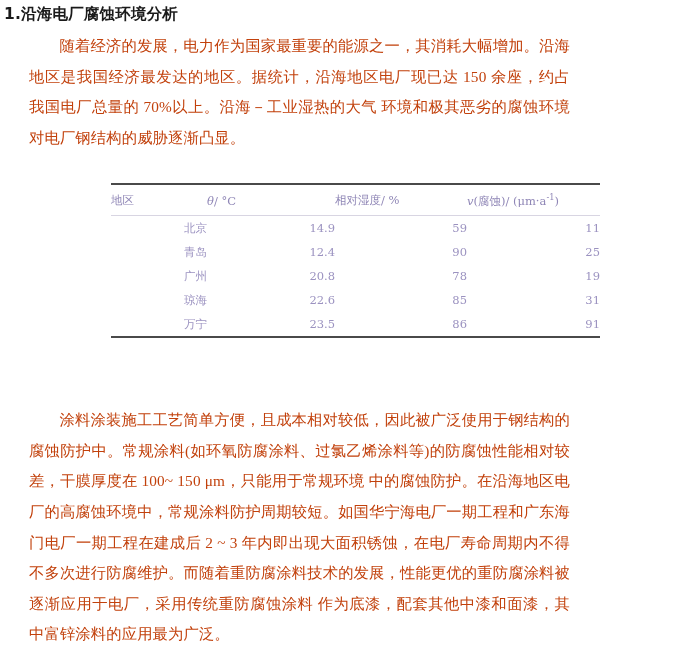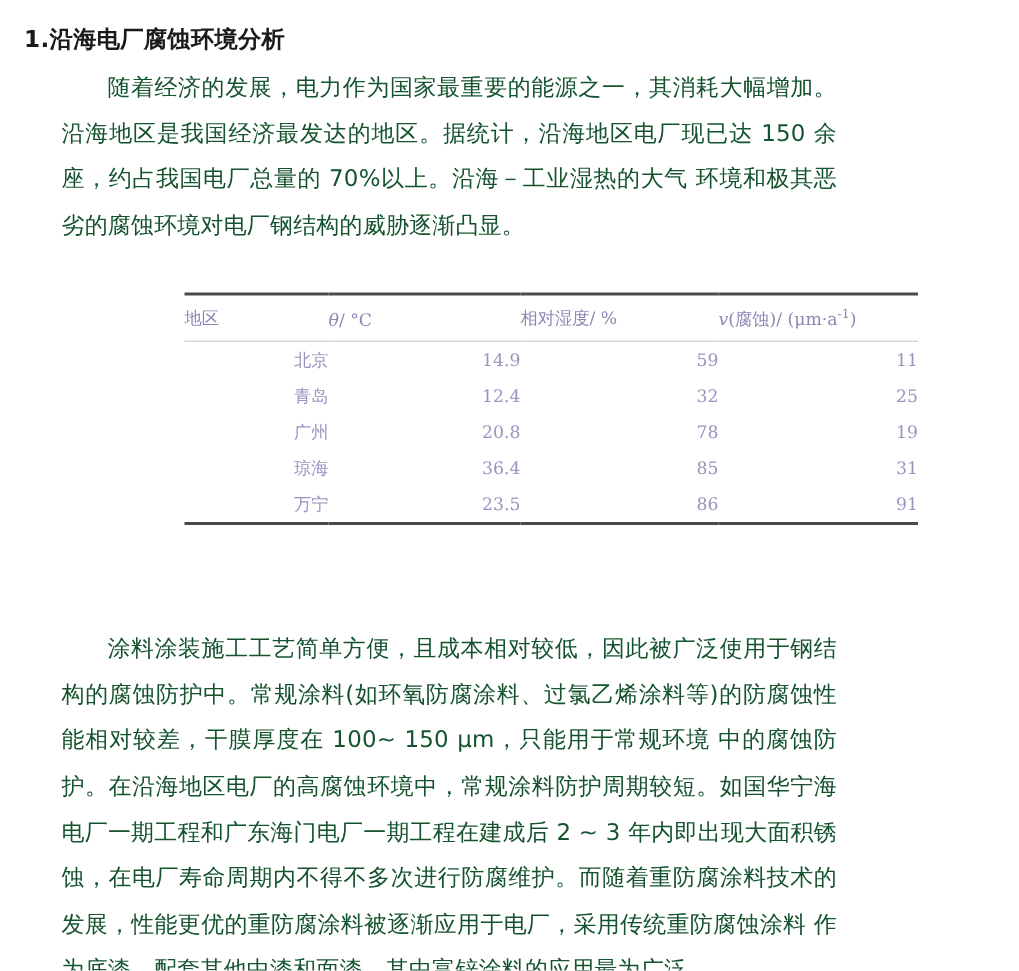--- a/index.html
+++ b/index.html
@@ -12,46 +12,47 @@
     height: 647px;
     font-family: "DejaVu Sans", "Liberation Sans", sans-serif;
     color: #231f20;
     overflow: hidden;
     position: relative;
   }
   .page {
     width: 598px;
     height: 647px;
     box-sizing: border-box;
-    padding: 16px;
+    padding: 4px;
     position: relative;
   }
 
   h2.section-heading {
     font-size: 15.5px;
     font-weight: bold;
     color: #1a1a1a;
     margin: 0;
     padding: 0;
     letter-spacing: 0.2px;
     line-height: 1.35;
   }
   .heading-1 { margin: 8px 0 0 50px; }
   .heading-2 { margin: 0 0 0 50px; }
 
   p.body-text {
     font-size: 15.3px;
     line-height: 30.6px;
-    color: #14532d;
+    color: #c2410c;
     margin: 0;
     padding: 0;
     text-align: justify;
     text-justify: inter-character;
     letter-spacing: 0.15px;
     text-indent: 2em;
+    font-family: Liberation Serif, serif;
   }
 
   .para-block-1 {
     margin: 6px 24px 0 25px;
   }
   .para-block-2 {
     margin: 15px 24px 0 25px;
   }
 
   
@@ -136,32 +137,32 @@
       <tbody>
         <tr>
           <td>北京</td>
           <td>14.9</td>
           <td>59</td>
           <td>11</td>
         </tr>
         <tr>
           <td>青岛</td>
           <td>12.4</td>
-          <td>32</td>
+          <td>90</td>
           <td>25</td>
         </tr>
         <tr>
           <td>广州</td>
           <td>20.8</td>
           <td>78</td>
           <td>19</td>
         </tr>
         <tr>
           <td>琼海</td>
-          <td>36.4</td>
+          <td>22.6</td>
           <td>85</td>
           <td>31</td>
         </tr>
         <tr class="last-row">
           <td>万宁</td>
           <td>23.5</td>
           <td>86</td>
           <td>91</td>
         </tr>
       </tbody>

